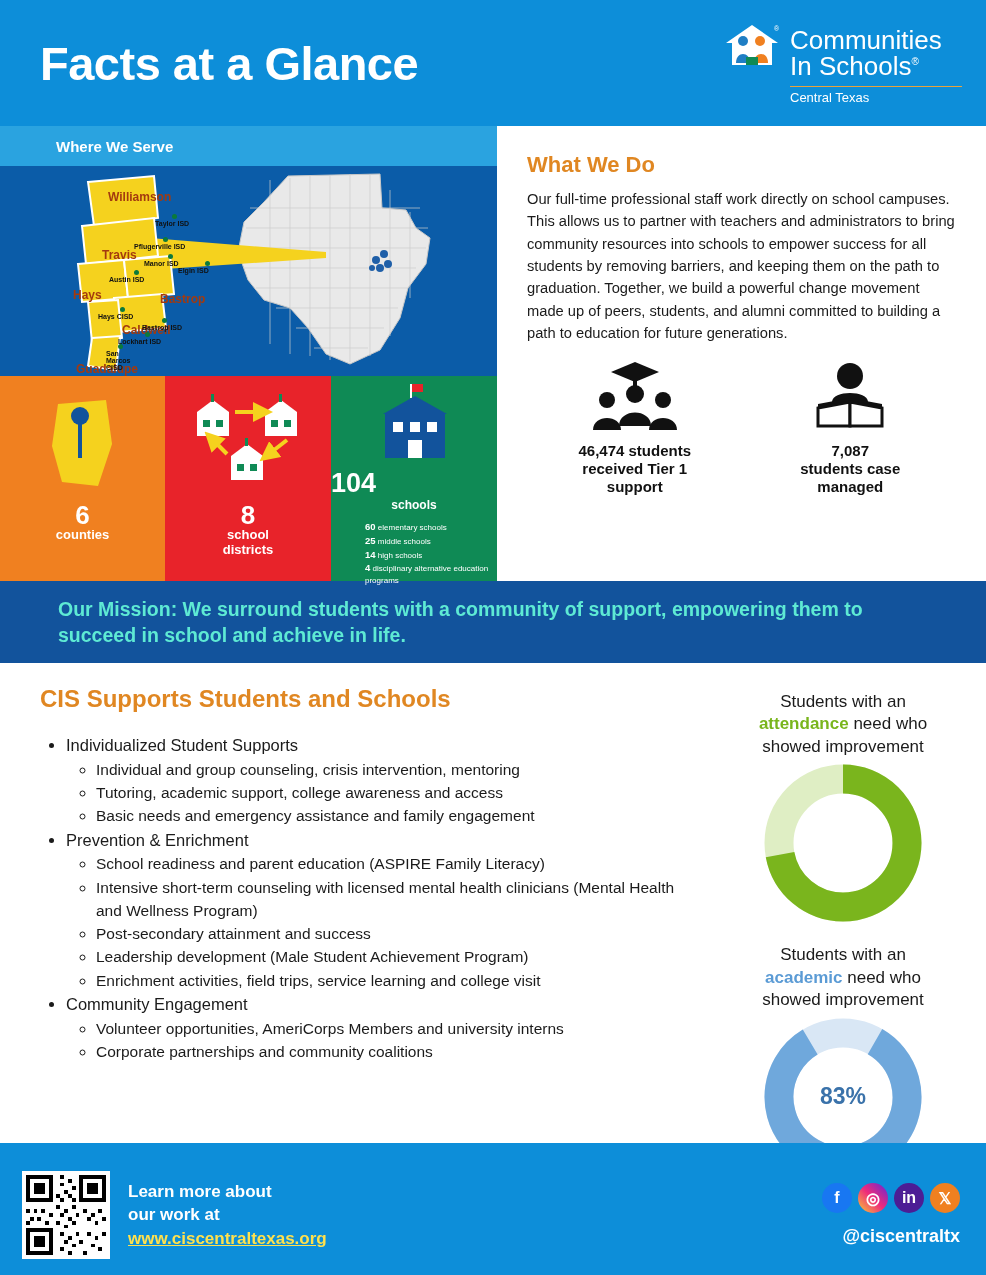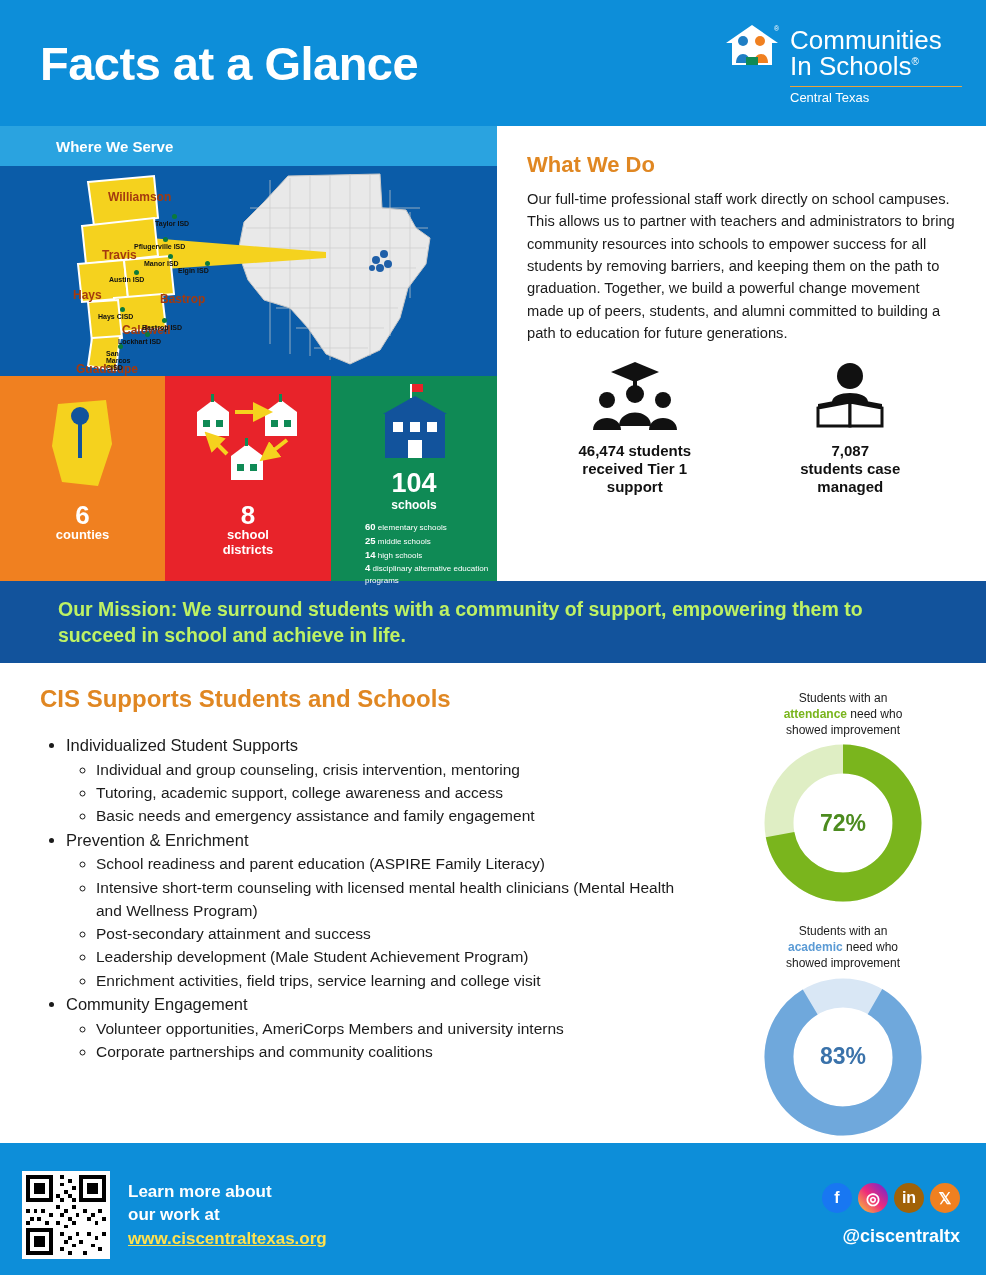--- a/index.html
+++ b/index.html
@@ -67,36 +67,36 @@
   
   .right-col { width: 489px; background: #fff; padding: 26px 28px 0 30px; }
   .wwd-title { color: #e08722; font-size: 22px; font-weight: bold; margin-bottom: 10px; }
   .wwd-body { font-size: 14.7px; line-height: 1.52; color: #1b1b1b; }
   .two-icons { display: flex; margin-top: 16px; }
   .icon-block { width: 50%; text-align: center; }
   .icon-caption { font-size: 15px; font-weight: bold; line-height: 1.2; margin-top: 6px; color:#111; }
 
   
   .mission {
-    height: 82px; background: #12539c; color: #bef264;
+    height: 82px; background: #12539c; color: #5eead4;
     display: flex; align-items: center; padding: 0 60px 0 58px;
     font-size: 19.5px; font-weight: bold; line-height: 1.35;
   }
 
   
   .supports { display: flex; height: 480px; padding-top: 22px; }
   .sup-left { width: 700px; padding-left: 40px; }
   .sup-title { color: #e08722; font-size: 24px; font-weight: bold; margin-bottom: 20px; }
   ul.lvl1 { list-style: disc; margin-left: 26px; }
   ul.lvl1 > li { font-size: 16.5px; line-height: 1.5; color: #1b1b1b; }
   ul.lvl2 { list-style: circle; margin-left: 30px; }
   ul.lvl2 > li { font-size: 15.5px; line-height: 1.5; }
   .sup-right { width: 286px; padding-top: 6px; }
   .donut-block { text-align: center; }
-  .donut-cap { font-size: 12px; line-height: 1.32; color: #1b1b1b; }
+  .donut-cap { font-size: 17px; line-height: 1.32; color: #1b1b1b; }
   .donut-cap b.att { color: #79b51c; }
   .donut-cap b.aca { color: #5b9bd5; }
   .donut { position: relative; width: 158px; height: 158px; margin: 6px auto 0; }
   .donut .hole {
     position: absolute; left: 36px; top: 36px; width: 86px; height: 86px;
     background: #fff; border-radius: 50%;
     display: flex; align-items: center; justify-content: center;
     font-size: 23px; font-weight: bold;
   }
   .pct-att { color: #4c8b1f; }
@@ -108,21 +108,21 @@
     background: #0d8ed9; display: flex; align-items: center; padding: 12px 26px 0 22px;
   }
   .qr { width: 88px; height: 88px; background: #fff; padding: 4px; }
   .footer-text { margin-left: 18px; color: #fff; font-size: 17px; font-weight: bold; line-height: 1.38; }
   .footer-link { color: #ffe14d; text-decoration: underline; font-size: 17px; font-weight: bold; }
   .social { margin-left: auto; text-align: right; }
   .social-icons { display: flex; gap: 6px; justify-content: flex-end; }
   .si { width: 30px; height: 30px; border-radius: 50%; display:flex; align-items:center; justify-content:center; color:#fff; font-weight:bold; font-size:16px; }
   .si-fb { background: #1877f2; }
   .si-ig { background: linear-gradient(45deg,#f9ce34,#ee2a7b,#6228d7); }
-  .si-in { background: #a16207; }
+  .si-in { background: #4c1d95; }
   .si-x  { background: #f08020; }
   .handle { color: #fff; font-size: 18px; font-weight: bold; margin-top: 13px; }
 </style>
 </head>
 <body>
 
 <div class="header">
   <div class="header-title">Facts at a Glance</div>
 
   <div class="logo-wrap">
@@ -291,21 +291,21 @@
             <polygon points="8,30 40,12 72,30" fill="#12539c"></polygon>
             <rect x="10" y="30" width="60" height="44" fill="#12539c"></rect>
             <g fill="#fff">
               <rect x="18" y="38" width="10" height="10"></rect>
                 <rect x="35" y="38" width="10" height="10"></rect>
                 <rect x="52" y="38" width="10" height="10"></rect>
               <rect x="33" y="56" width="14" height="18"></rect>
             </g>
           </svg>
         </div>
-        <div class="green-num" style="position:absolute;left:0;right:0;top:92px;text-align:center;">104</div>
+        <div class="green-num" style="position:absolute;left:0;right:0;top:92px;text-align:left;">104</div>
         <div class="green-sub" style="position:absolute;left:0;right:0;top:122px;text-align:center;">schools</div>
         <div class="green-list" style="position:absolute;left:34px;top:144px;width:126px;">
           <div><b>60</b> <span>elementary schools</span></div>
           <div><b>25</b> <span>middle schools</span></div>
           <div><b>14</b> <span>high schools</span></div>
           <div><b>4</b> <span>disciplinary alternative education programs</span></div>
         </div>
       </div>
     </div>
   </div>
@@ -398,21 +398,20 @@
       <div class="donut-cap">
         <div>Students with an</div>
         <div><b class="att">attendance</b> <span>need who</span></div>
         <div>showed improvement</div>
       </div>
       <div class="donut">
         <svg width="158" height="158" viewBox="0 0 158 158" aria-hidden="true">
           <circle cx="79" cy="79" r="64" fill="none" stroke="#dfeec4" stroke-width="29"></circle>
           <circle cx="79" cy="79" r="64" fill="none" stroke="#7ab51d" stroke-width="29" stroke-dasharray="289.5 402.1" transform="rotate(-90 79 79)"></circle>
         </svg>
-        <div class="hole pct-att">72%</div>
       </div>
     </div>
 
     <div class="donut-block" style="margin-top:22px;">
       <div class="donut-cap">
         <div>Students with an</div>
         <div><b class="aca">academic</b> <span>need who</span></div>
         <div>showed improvement</div>
       </div>
       <div class="donut">

